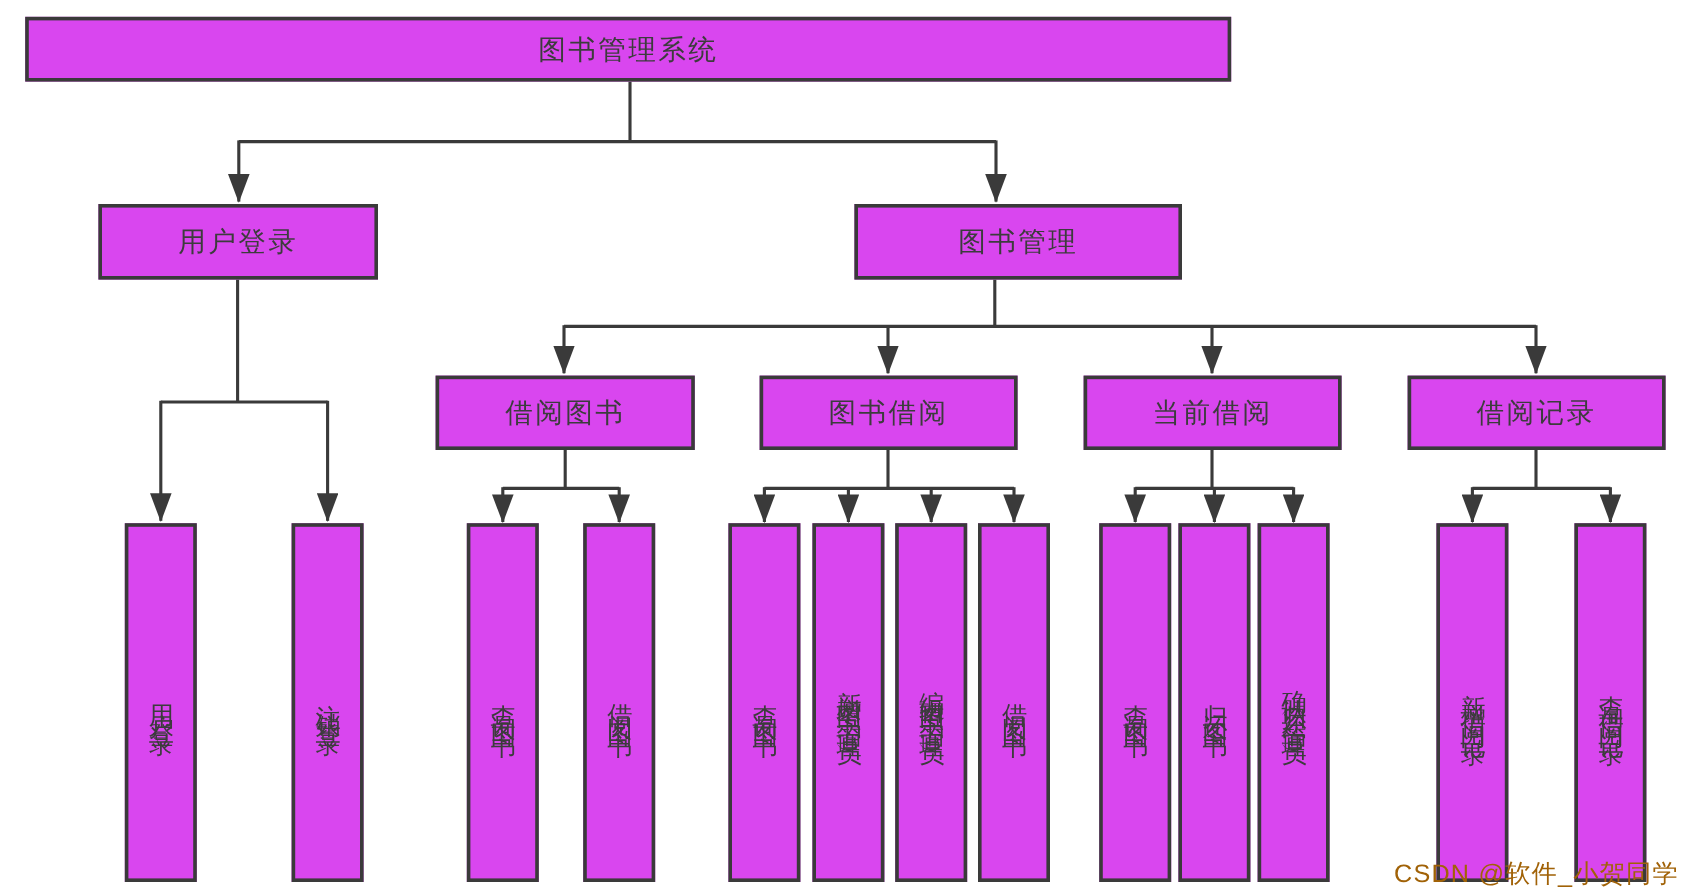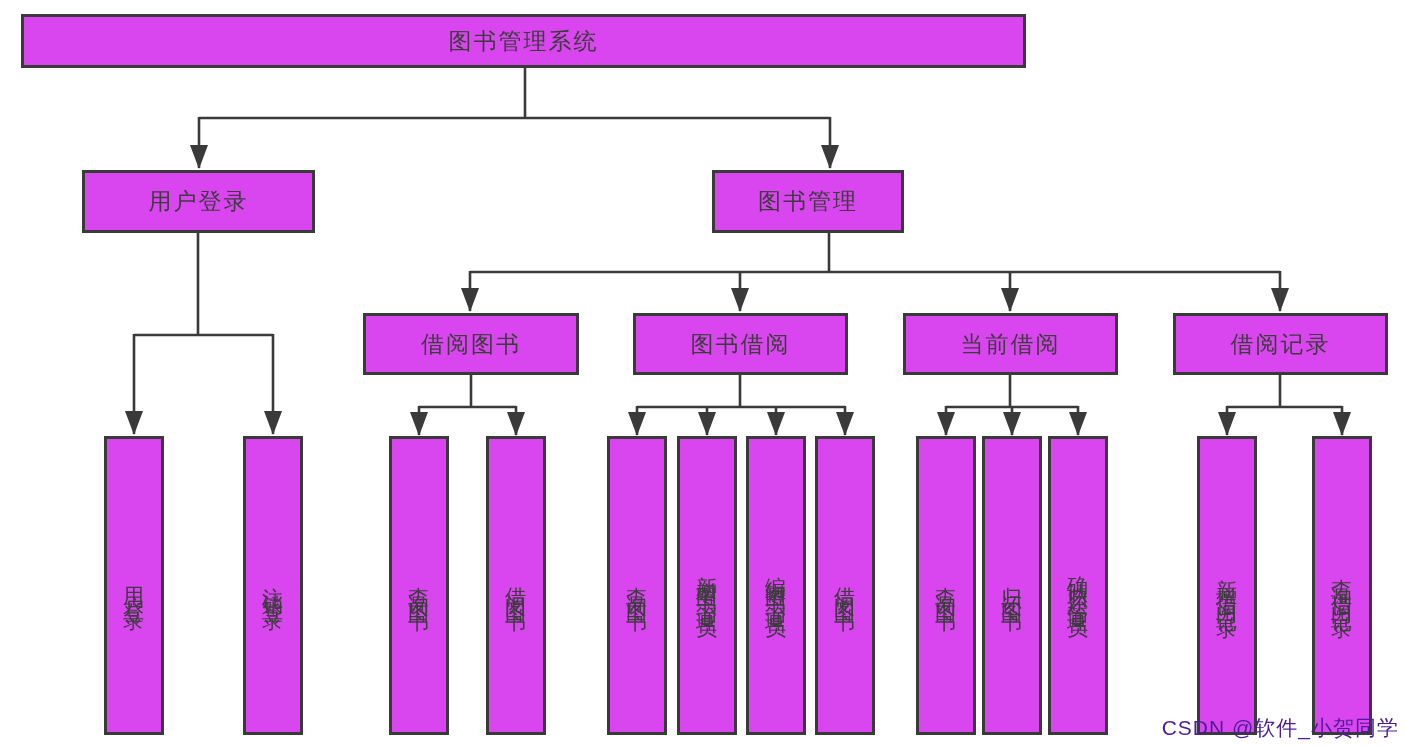--- a/index.html
+++ b/index.html
@@ -44,21 +44,21 @@
     font-size: 21px;
     letter-spacing: 8px;
     line-height: 1;
     color: #3c3c3c;
   }
   #watermark {
     position: absolute;
     right: 6px;
     top: 714px;
     font-size: 21px;
-    color: #4c1d95;
+    color: #a16207;
     letter-spacing: 1px;
     white-space: nowrap;
     z-index: 5;
   }
   .stroke {
     stroke: #3a3a3a;
     stroke-width: 2.6;
     fill: none;
   }
 </style>
@@ -114,21 +114,21 @@
     <line class="stroke" x1="1342" y1="406" x2="1342" y2="435" marker-end="url(#arrow)"></line>
   </svg>
 
   <div class="node hbox root" style="left:21px; top:14px; width:1005px; height:54px;">
     <span>图书管理系统</span>
   </div>
 
   <div class="node hbox" style="left:82px; top:170px; width:233px; height:63px;">
     <span>用户登录</span>
   </div>
-  <div class="node hbox" style="left:712px; top:170px; width:192px; height:63px;">
+  <div class="node hbox" style="left:712px; top:170px; width:273px; height:63px;">
     <span>图书管理</span>
   </div>
 
   <div class="node hbox" style="left:363px; top:313px; width:216px; height:62px;">
     <span>借阅图书</span>
   </div>
   <div class="node hbox" style="left:633px; top:313px; width:215px; height:62px;">
     <span>图书借阅</span>
   </div>
   <div class="node hbox" style="left:903px; top:313px; width:215px; height:62px;">

